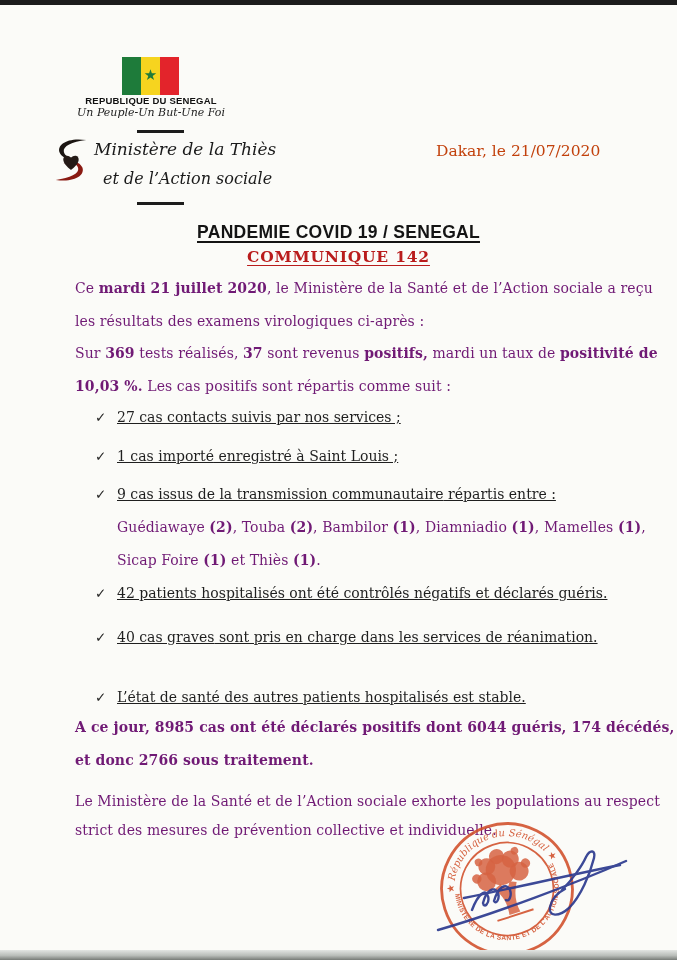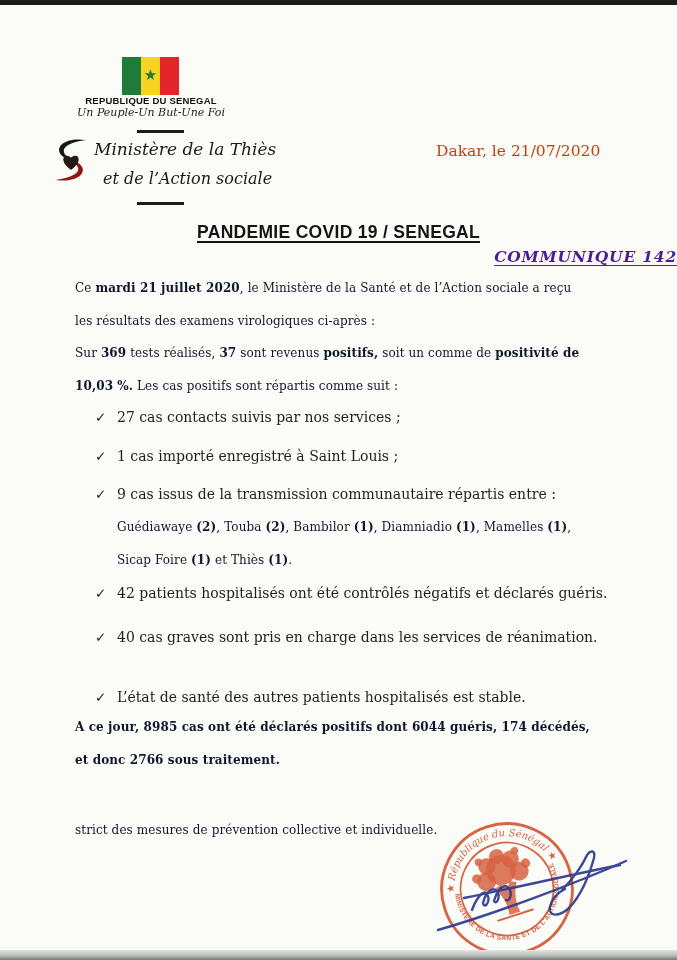--- a/index.html
+++ b/index.html
@@ -30,29 +30,29 @@
   .ministry-logo { position:absolute; left:52px; top:137px; }
   .ministry1 { position:absolute; left:94px; top:139px; font-style:italic; font-size:17px; color:#1a1a1a; }
   .ministry2 { position:absolute; left:103px; top:169px; font-style:italic; font-size:16px; color:#1a1a1a; }
   .dateline { position:absolute; left:436px; top:142px; font-size:15.5px; color:#c2410c; }
 
   
   .title1 { position:absolute; left:0; right:0; top:222px; text-align:center;
     font-family:"Liberation Sans", sans-serif; font-weight:bold; font-size:17.5px;
     letter-spacing:0.3px; text-decoration:underline; text-decoration-thickness:2px;
     text-underline-offset:3px; color:#141414; }
-  .title2 { position:absolute; left:0; right:0; top:247px; text-align:right;
-    font-weight:bold; font-style:italic; font-size:15.5px; letter-spacing:0.8px;
-    text-decoration:underline; text-underline-offset:3px; color:#4c1d95; }
+  .title2 { position:absolute; left:0; right:0; top:247px; text-align:center;
+    font-weight:bold; font-size:15.5px; letter-spacing:0.8px;
+    text-decoration:underline; text-underline-offset:3px; color:#b91c1c; }
 
   
-  .bl { position:absolute; left:75px; font-size:12px; line-height:33px; height:33px;
-    white-space:nowrap; letter-spacing:0.1px; color:#0f172a;text-align:center; }
+  .bl { position:absolute; left:75px; font-size:14px; line-height:33px; height:33px;
+    white-space:nowrap; letter-spacing:0.1px; color:#701a75;text-align:center; }
   .bl b, .bl span.b { font-weight:bold; }
-  .li { position:absolute; left:95px; font-size:14px; line-height:33px; height:33px; white-space:nowrap; }
+  .li { position:absolute; left:95px; font-size:14px; line-height:33px; height:33px; white-space:nowrap;text-decoration:underline; }
   .li .check { display:inline-block; width:22px; font-size:13.5px; color:#2a2a2a;
     font-family:"DejaVu Sans", sans-serif; }
   .detail { left:117px; }
   .closing-line { line-height:29px; height:29px; }
 
   
   .stamp { position:absolute; left:436px; top:818px; width:142px; height:142px; opacity:0.88; }
   .signature { position:absolute; left:424px; top:844px; width:248px; height:114px; }
 </style>
 </head>
@@ -83,21 +83,21 @@
   <div class="ministry2">et de l’Action sociale</div>
   <div class="dateline">Dakar, le 21/07/2020</div>
   <div class="rule rule2"></div>
 
   <div class="title1">PANDEMIE COVID 19 / SENEGAL</div>
   <div class="title2">COMMUNIQUE 142</div>
 
   <div class="bl" style="top:272px"><span>Ce </span><span class="b">mardi 21 juillet 2020</span><span>, le Ministère de la Santé et de l’Action sociale a reçu</span></div>
   <div class="bl" style="top:305px"><span>les résultats des examens virologiques ci-après :</span></div>
 
-  <div class="bl" style="top:337px"><span>Sur </span><span class="b">369</span><span> tests réalisés, </span><span class="b">37</span><span> sont revenus </span><span class="b">positifs,</span><span> soit un comme de </span><span class="b">positivité de</span></div>
+  <div class="bl" style="top:337px"><span>Sur </span><span class="b">369</span><span> tests réalisés, </span><span class="b">37</span><span> sont revenus </span><span class="b">positifs,</span><span> mardi un taux de </span><span class="b">positivité de</span></div>
   <div class="bl" style="top:370px"><span class="b">10,03 %.</span><span>  Les cas positifs sont répartis comme suit :</span></div>
 
   <div class="li" style="top:401px">
     <span class="check">✓</span><span><span class="b">27 cas contacts</span><span> suivis par nos services ;</span></span>
   </div>
   <div class="li" style="top:440px">
     <span class="check">✓</span><span><span class="b">1 cas importé</span><span> enregistré à Saint Louis ;</span></span>
   </div>
   <div class="li" style="top:478px">
     <span class="check">✓</span><span><span class="b">9 cas issus de la transmission communautaire</span><span> répartis entre :</span></span>
@@ -110,20 +110,21 @@
   <div class="li" style="top:621px">
     <span class="check">✓</span><span><span class="b">40 cas graves</span><span> sont pris en charge dans les services de réanimation.</span></span>
   </div>
   <div class="li" style="top:681px">
     <span class="check">✓</span><span><span>L’état de santé des autres patients hospitalisés est stable.</span></span>
   </div>
 
   <div class="bl" style="top:711px"><span class="b">A ce jour, 8985 cas ont été déclarés positifs dont 6044 guéris, 174 décédés,</span></div>
   <div class="bl" style="top:744px"><span class="b">et donc 2766 sous traitement.</span></div>
 
+  <div class="bl closing-line" style="top:787px"><span>Le Ministère de la Santé et de l’Action sociale exhorte les populations au respect</span></div>
   <div class="bl closing-line" style="top:816px"><span>strict des mesures de prévention collective et individuelle.</span></div>
 
   <svg class="stamp" viewBox="0 0 150 150">
     <g transform="rotate(-18 75 75)" fill="none" stroke="#d14f2a">
       <circle cx="75" cy="75" r="69" stroke-width="3"></circle>
       <circle cx="75" cy="75" r="49" stroke-width="1.8"></circle>
       <path id="arcTop" d="M 19,75 A 56,56 0 0 1 131,75" stroke="none"></path>
       <path id="arcBottom" d="M 23,56 A 55,55 0 1 0 127,56" stroke="none"></path>
       <text font-family="DejaVu Serif, DejaVu Sans, serif" font-style="italic" font-size="10.5" fill="#d14f2a" stroke="none">
         <textPath href="#arcTop" startOffset="50%" text-anchor="middle">★ République du Sénégal ★</textPath>

